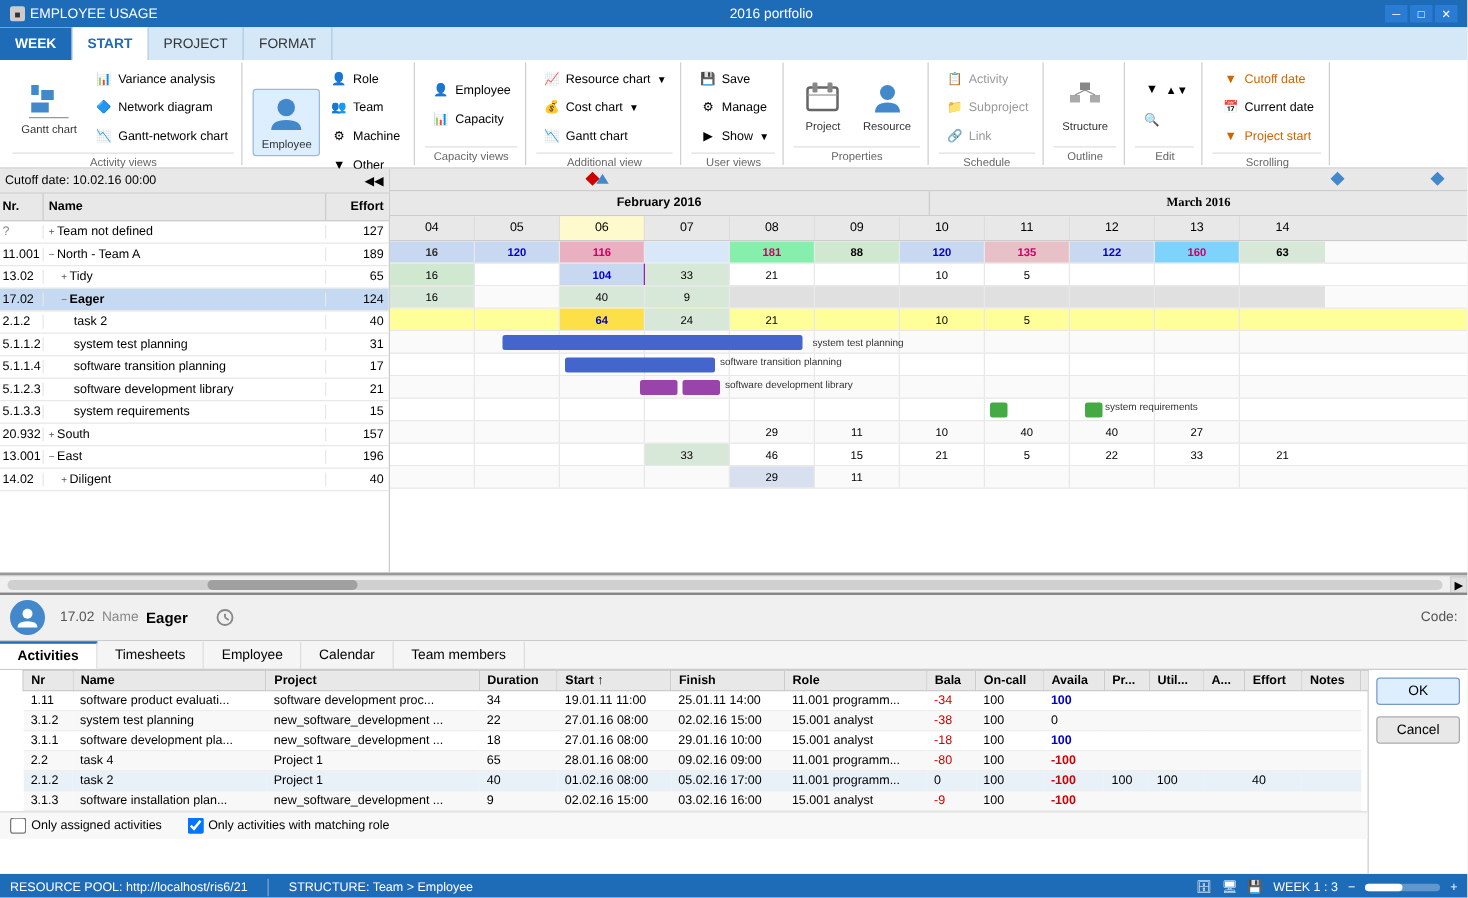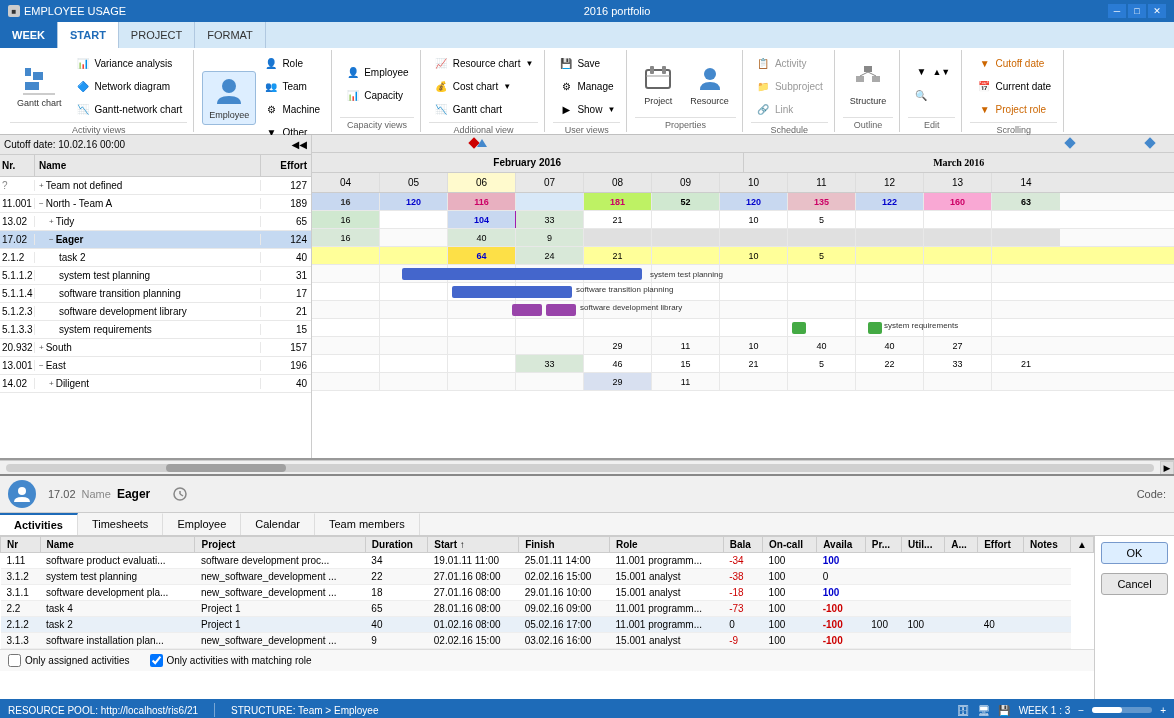--- a/index.html
+++ b/index.html
@@ -64,21 +64,21 @@
     .detail-tabs { display: flex; border-bottom: 1px solid #ccc; background: #f5f5f5; }
     .detail-tab { padding: 4px 14px; font-size: 11px; cursor: pointer; border-right: 1px solid #ddd; border-top: 1px solid transparent; }
     .detail-tab.active { background: white; border-top: 2px solid #1e6bb8; font-weight: bold; }
     
     .detail-content { flex: 1; overflow: hidden; display: flex; }
     .detail-table-area { flex: 1; overflow: auto; }
     .detail-action-btns { width: 80px; padding: 6px; display: flex; flex-direction: column; gap: 9px; border-left: 1px solid #ccc; }
     .detail-action-btn { padding: 4px 8px; background: #e8e8e8; border: 1px solid #aaa; border-radius: 3px; font-size: 11px; cursor: pointer; text-align: center; }
     .detail-action-btn.primary { background: #ddeeff; border-color: #7799cc; }
     
-    table.detail-table { width: 100%; border-collapse: collapse; font-size: 10px; }
+    table.detail-table { width: 100%; border-collapse: collapse; font-size: 10px; margin-left: 18px; }
     table.detail-table th { background: #e8e8e8; padding: 2px 6px; border: 1px solid #ccc; font-weight: bold; white-space: nowrap; text-align: left; position: sticky; top: 0; z-index: 1; }
     table.detail-table td { padding: 2px 6px; border-bottom: 1px solid #eee; white-space: nowrap; }
     table.detail-table tr:nth-child(even) { background: #f8f8f8; }
     .td-neg { color: #cc0000; }
     .td-highlight { color: #0000cc; font-weight: bold; }
     
     
     .status-bar { height: 22px; background: #1e6bb8; display: flex; align-items: center; padding: 0 8px; gap: 16px; color: white; font-size: 10px; }
     .status-sep { width: 1px; height: 14px; background: rgba(255,255,255,0.4); }
     .status-right { margin-left: auto; display: flex; align-items: center; gap: 8px; }
@@ -324,21 +324,21 @@
           <div class="ribbon-btn-small" style="color:#cc6600;">
             <span class="icon" style="color:#cc6600;">▼</span>
             <span style="color:#cc6600;">Cutoff date</span>
           </div>
           <div class="ribbon-btn-small">
             <span class="icon">📅</span>
             <span>Current date</span>
           </div>
           <div class="ribbon-btn-small" style="color:#cc6600;">
             <span class="icon" style="color:#cc6600;">▼</span>
-            <span style="color:#cc6600;">Project role</span>
+            <span style="color:#cc6600;">Project start</span>
           </div>
         </div>
       </div>
       <div class="ribbon-group-label">Scrolling</div>
     </div>
   </div>
 </div>
 
 <div style="display:flex;flex-direction:column;height:calc(718px - 22px - 22px - 88px - 22px);">
 
@@ -471,26 +471,26 @@
         <div style="min-width:68px;display:flex;align-items:center;justify-content:center;font-size:10px;">14</div>
       </div>
 
       <div style="overflow:hidden;flex:1;">
 
         <div style="display:flex;height:18px;border-bottom:1px solid #e8e8e8;background:#fafafa;">
           <div style="min-width:68px;border-right:1px solid #e8e8e8;display:flex;align-items:center;justify-content:center;font-size:9px;font-weight:bold;color:#333;background:#c8d8f0;">16</div>
           <div style="min-width:68px;border-right:1px solid #e8e8e8;display:flex;align-items:center;justify-content:center;font-size:9px;font-weight:bold;color:#0000cc;background:#c8d8f0;">120</div>
           <div style="min-width:68px;border-right:1px solid #e8e8e8;display:flex;align-items:center;justify-content:center;font-size:9px;font-weight:bold;color:#cc0066;background:#e8b0c0;">116</div>
           <div style="min-width:68px;border-right:1px solid #e8e8e8;background:#d8e8f8;"></div>
-          <div style="min-width:68px;border-right:1px solid #e8e8e8;display:flex;align-items:center;justify-content:center;font-size:9px;font-weight:bold;color:#cc0066;background:#bef264;">181</div>
-          <div style="min-width:68px;border-right:1px solid #e8e8e8;display:flex;align-items:center;justify-content:center;font-size:9px;font-weight:bold;background:#d0e8d0;">52</div>
+          <div style="min-width:68px;border-right:1px solid #e8e8e8;display:flex;align-items:center;justify-content:center;font-size:9px;font-weight:bold;color:#cc0066;background:#86efac;">181</div>
+          <div style="min-width:68px;border-right:1px solid #e8e8e8;display:flex;align-items:center;justify-content:center;font-size:9px;font-weight:bold;background:#d0e8d0;">88</div>
           <div style="min-width:68px;border-right:1px solid #e8e8e8;display:flex;align-items:center;justify-content:center;font-size:9px;font-weight:bold;color:#0000cc;background:#c8d8f0;">120</div>
           <div style="min-width:68px;border-right:1px solid #e8e8e8;display:flex;align-items:center;justify-content:center;font-size:9px;font-weight:bold;color:#cc0066;background:#e8c0c8;">135</div>
           <div style="min-width:68px;border-right:1px solid #e8e8e8;display:flex;align-items:center;justify-content:center;font-size:9px;font-weight:bold;color:#0000cc;background:#c8d8f0;">122</div>
-          <div style="min-width:68px;border-right:1px solid #e8e8e8;display:flex;align-items:center;justify-content:center;font-size:9px;font-weight:bold;color:#cc0066;background:#f9a8d4;">160</div>
+          <div style="min-width:68px;border-right:1px solid #e8e8e8;display:flex;align-items:center;justify-content:center;font-size:9px;font-weight:bold;color:#cc0066;background:#7dd3fc;">160</div>
           <div style="min-width:68px;display:flex;align-items:center;justify-content:center;font-size:9px;font-weight:bold;background:#d8e8d8;">63</div>
         </div>
 
         <div style="display:flex;height:18px;border-bottom:1px solid #e8e8e8;">
           <div style="min-width:68px;border-right:1px solid #e8e8e8;display:flex;align-items:center;justify-content:center;font-size:9px;background:#d0e8d0;">16</div>
           <div style="min-width:68px;border-right:1px solid #e8e8e8;"></div>
           <div style="min-width:68px;border-right:1px solid #a21caf;display:flex;align-items:center;justify-content:center;font-size:9px;font-weight:bold;color:#0000cc;background:#c8d8f0;">104</div>
           <div style="min-width:68px;border-right:1px solid #e8e8e8;display:flex;align-items:center;justify-content:center;font-size:9px;background:#d8e8d8;">33</div>
           <div style="min-width:68px;border-right:1px solid #e8e8e8;display:flex;align-items:center;justify-content:center;font-size:9px;">21</div>
           <div style="min-width:68px;border-right:1px solid #e8e8e8;"></div>
@@ -758,21 +758,21 @@
               <td></td>
             </tr>
             <tr>
               <td>2.2</td>
               <td>task 4</td>
               <td>Project 1</td>
               <td>65</td>
               <td>28.01.16 08:00</td>
               <td>09.02.16 09:00</td>
               <td>11.001 programm...</td>
-              <td class="td-neg">-73</td>
+              <td class="td-neg">-80</td>
               <td>100</td>
               <td style="color:#cc0000;font-weight:bold;">-100</td>
               <td></td>
               <td></td>
               <td></td>
               <td></td>
               <td></td>
             </tr>
             <tr style="background:#e8f0f8;">
               <td>2.1.2</td>

